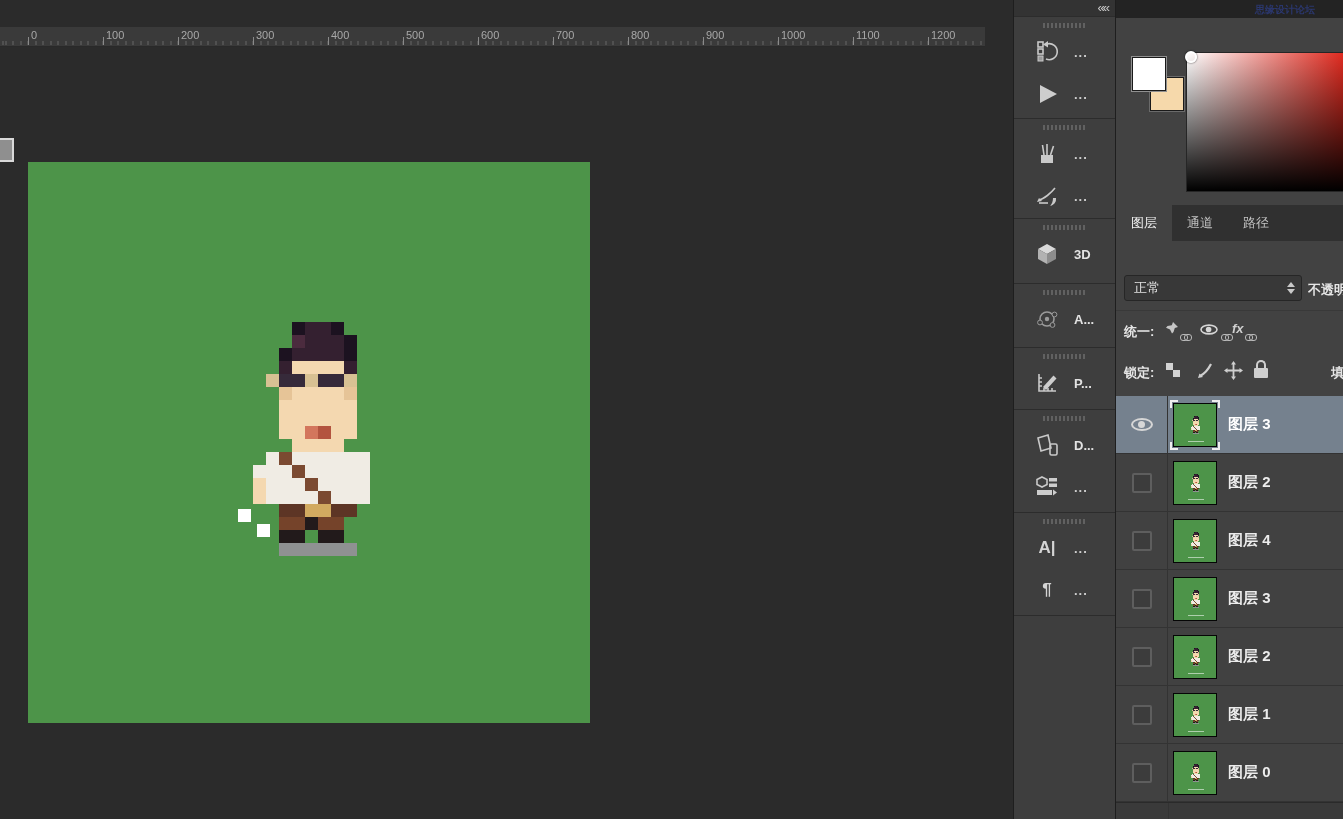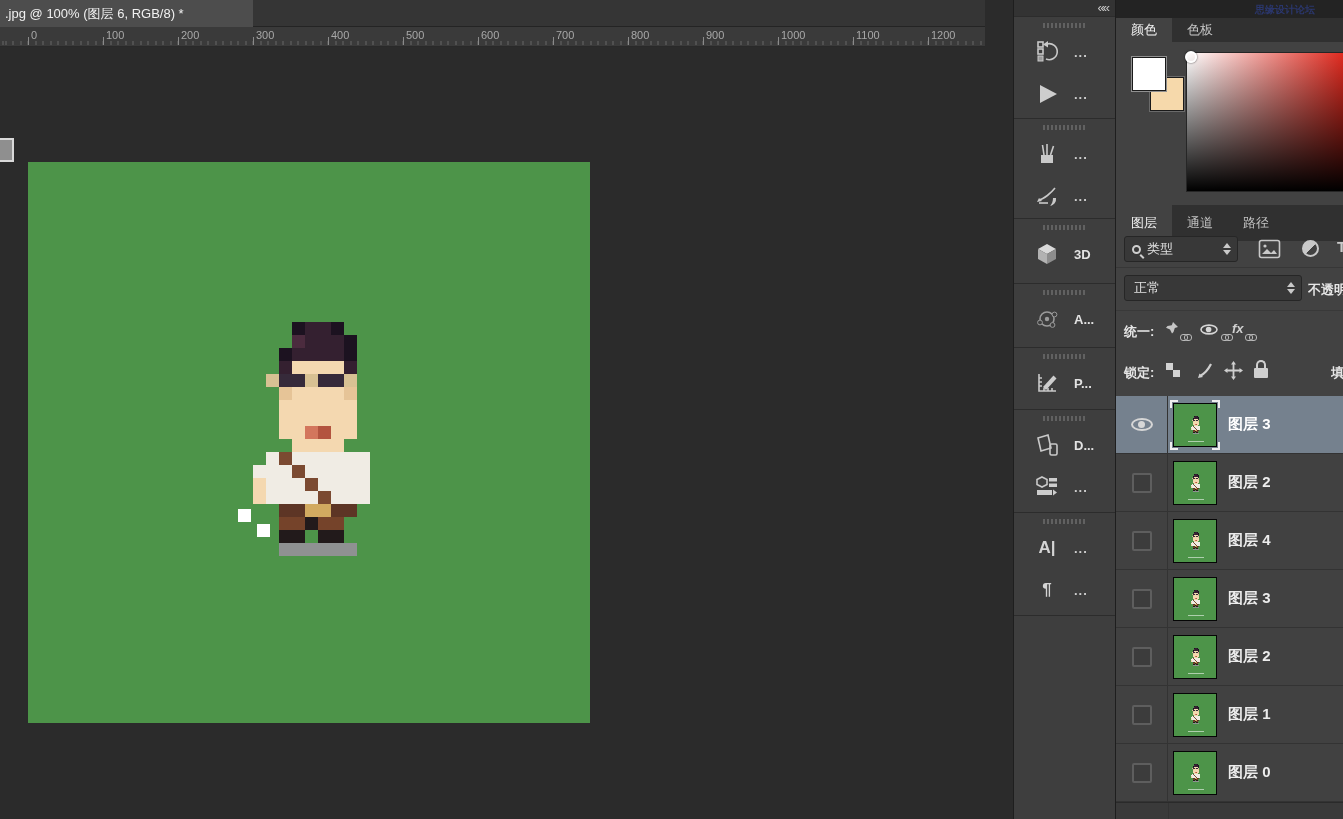--- a/index.html
+++ b/index.html
@@ -109,23 +109,20 @@
   .layer-name { position:absolute; left:112px; top:0; height:100%; display:flex; align-items:center;
     color:#ececec; font-size:15px; font-weight:bold; }
   .layer-row.selected .layer-name { color:#fff; }
   #list-footer { left:0; top:802px; width:100%; height:17px; background:#3a3a3a; border-top:1px solid #2a2a2a; }
   #list-footer::before { content:''; position:absolute; left:52px; top:0; width:1px; height:100%; background:#333; }
 </style>
 </head>
 <body>
 
 <div id="doc-area" class="abs">
-  <div id="tabbar" class="abs">
-    <div id="doc-tab" class="abs">.jpg @ 100% (图层 6, RGB/8) *</div>
-  </div>
   <div id="ruler" class="abs">
     <div id="ruler-ticks" class="abs"></div>
   <div class="ruler-major abs" style="left: 28px;"></div>
       <span class="ruler-label abs" style="left: 31px;">0</span>
       <div class="ruler-major abs" style="left: 103px;"></div>
       <span class="ruler-label abs" style="left: 106px;">100</span>
       <div class="ruler-major abs" style="left: 178px;"></div>
       <span class="ruler-label abs" style="left: 181px;">200</span>
       <div class="ruler-major abs" style="left: 253px;"></div>
       <span class="ruler-label abs" style="left: 256px;">300</span>
@@ -398,59 +395,35 @@
       </div>
     </div>
     <div class="tool-group" style="top: 615px; height: 204px;"></div>
   </div>
 
 <div id="panels" class="abs">
   <div id="watermark-bar" class="abs">
     <div id="watermark" class="abs">思缘设计论坛</div>
   </div>
 
-  <div id="color-tabs" class="tabs-row abs">
-    <div class="panel-tab active">颜色</div>
-    <div class="panel-tab">色板</div>
-  </div>
   <div id="color-body" class="abs">
     <div id="fg-swatch" class="abs" style="background: rgb(255, 255, 255);"></div>
     <div id="bg-swatch" class="abs" style="background: rgb(246, 217, 171);"></div>
     <div id="sv-field" class="abs">
       <div id="sv-grad" style="--hue: #e02b20;"></div>
       <div id="sv-marker" class="abs"></div>
     </div>
   </div>
 
   <div id="layers-tabs" class="tabs-row abs">
     <div class="panel-tab active">图层</div>
     <div class="panel-tab">通道</div>
     <div class="panel-tab">路径</div>
   </div>
 
-  <div id="filter-row" class="lp-row abs">
-    <div class="dd" style="left:8px; top:5px; width:114px; height:26px;">
-      <span class="search-glass"></span>
-      <span>类型</span>
-      <span class="spacer"></span>
-      <span class="updown">
-          <i class="up"></i>
-          <i class="dn"></i>
-        </span>
-    </div>
-    <span class="abs" style="left:142px; top:8px;">
-      <svg width="23" height="20">
-          <rect x="1.5" y="1.5" width="20" height="17" rx="2" fill="none" stroke="#c9c9c9" stroke-width="1.6"></rect>
-          <circle cx="7" cy="7" r="1.6" fill="#c9c9c9"></circle>
-          <path d="M4 15l5-5 4 4 3-3 3 4z" fill="#c9c9c9"></path>
-        </svg>
-    </span>
-    <span class="abs half-circle" style="left:186px; top:9px;"></span>
-    <span class="abs" style="left:221px; top:7px; width:8px; overflow:hidden; color:#c9c9c9; font-size:15px; font-weight:bold;">T</span>
-  </div>
 
   <div id="blend-row" class="lp-row abs">
     <div class="dd" style="left:8px; top:7px; width:178px; height:26px; padding-left:9px;">
       <span>正常</span>
       <span class="spacer"></span>
       <span class="updown">
           <i class="up"></i>
           <i class="dn"></i>
         </span>
     </div>

